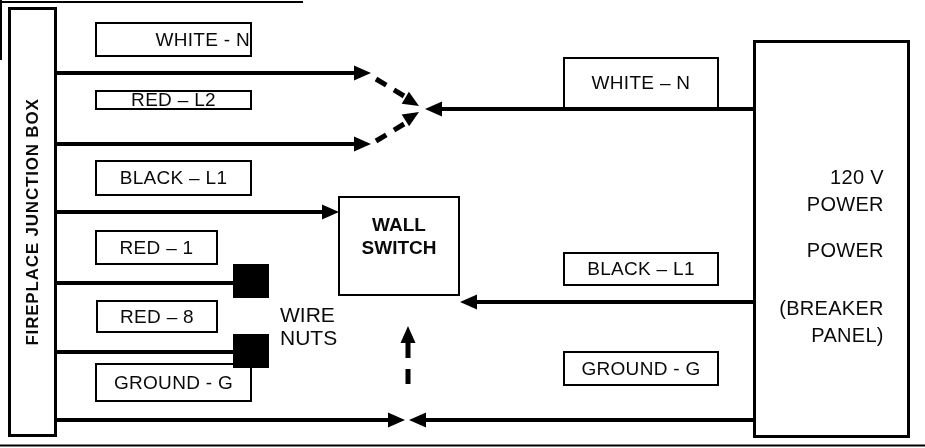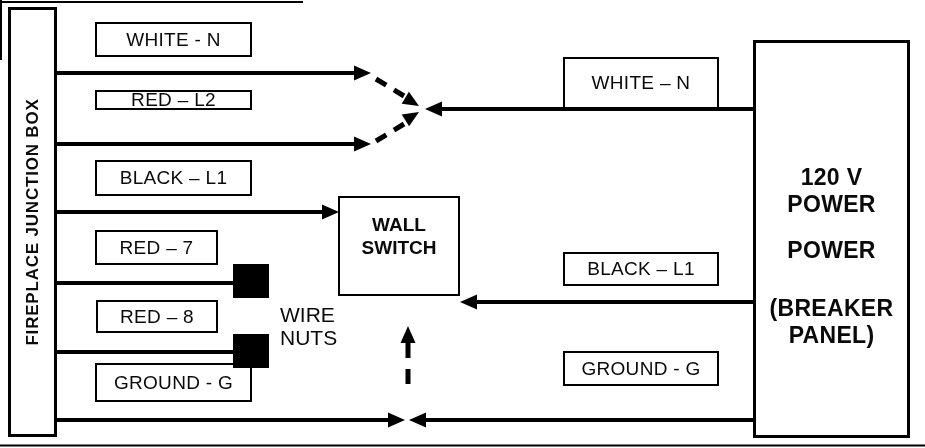--- a/index.html
+++ b/index.html
@@ -33,40 +33,40 @@
   .jbox .vtext{
     transform:rotate(-90deg);
     white-space:nowrap;
     font-weight:bold;
     font-size:17px;
     letter-spacing:0.8px;
   }
   .pbox{left:753px;top:40px;width:157px;height:398px;}
   .pbox .ptext{
     position:relative;top:17px;
-    text-align:center;
-    font-weight:bold;font-size:23px;line-height:27px;
+    text-align:right;
+    font-weight:normal;font-size:20px;line-height:27px;
     letter-spacing:0.3px;
   }
   .pbox .gap1{margin-top:19px;}
   .pbox .gap2{margin-top:31px;}
   .switch{left:338px;top:196px;width:122px;height:100px;}
   .switch .stext{
     position:relative;top:-10px;
     width:92px;
     text-align:center;
     font-weight:bold;font-size:19px;line-height:23px;
   }
   .wirenuts-label{
     position:absolute;left:280px;top:303px;width:62px;
     font-size:21px;line-height:23px;
     z-index:2;
   }
   
-  .lb1{left:95px;top:22px;width:157px;height:35px;}
+  .lb1{left:95px;top:22px;width:157px;height:35px;justify-content:flex-end;}
   .lb2{left:95px;top:90px;width:157px;height:20px;}
   .lb3{left:95px;top:160px;width:157px;height:36px;}
   .lb4{left:95px;top:230px;width:123px;height:35px;}
   .lb5{left:96px;top:300px;width:122px;height:33px;}
   .lb6{left:95px;top:363px;width:157px;height:39px;}
   
   .rb1{left:563px;top:57px;width:156px;height:52px;text-align:center;}
   .rb2{left:563px;top:252px;width:156px;height:34px;}
   .rb3{left:563px;top:351px;width:156px;height:35px;}
 </style>
@@ -96,21 +96,21 @@
   <div class="box lb1">
     <span class="wire-label">WHITE - N</span>
   </div>
   <div class="box lb2">
     <span class="wire-label">RED – L2</span>
   </div>
   <div class="box lb3">
     <span class="wire-label">BLACK – L1</span>
   </div>
   <div class="box lb4">
-    <span class="wire-label">RED – 7</span>
+    <span class="wire-label">RED – 1</span>
   </div>
   <div class="box lb5">
     <span class="wire-label">RED – 8</span>
   </div>
   <div class="box lb6">
     <span class="wire-label">GROUND - G</span>
   </div>
 
   <div class="box rb1">
     <span class="wire-label">WHITE – N</span>

